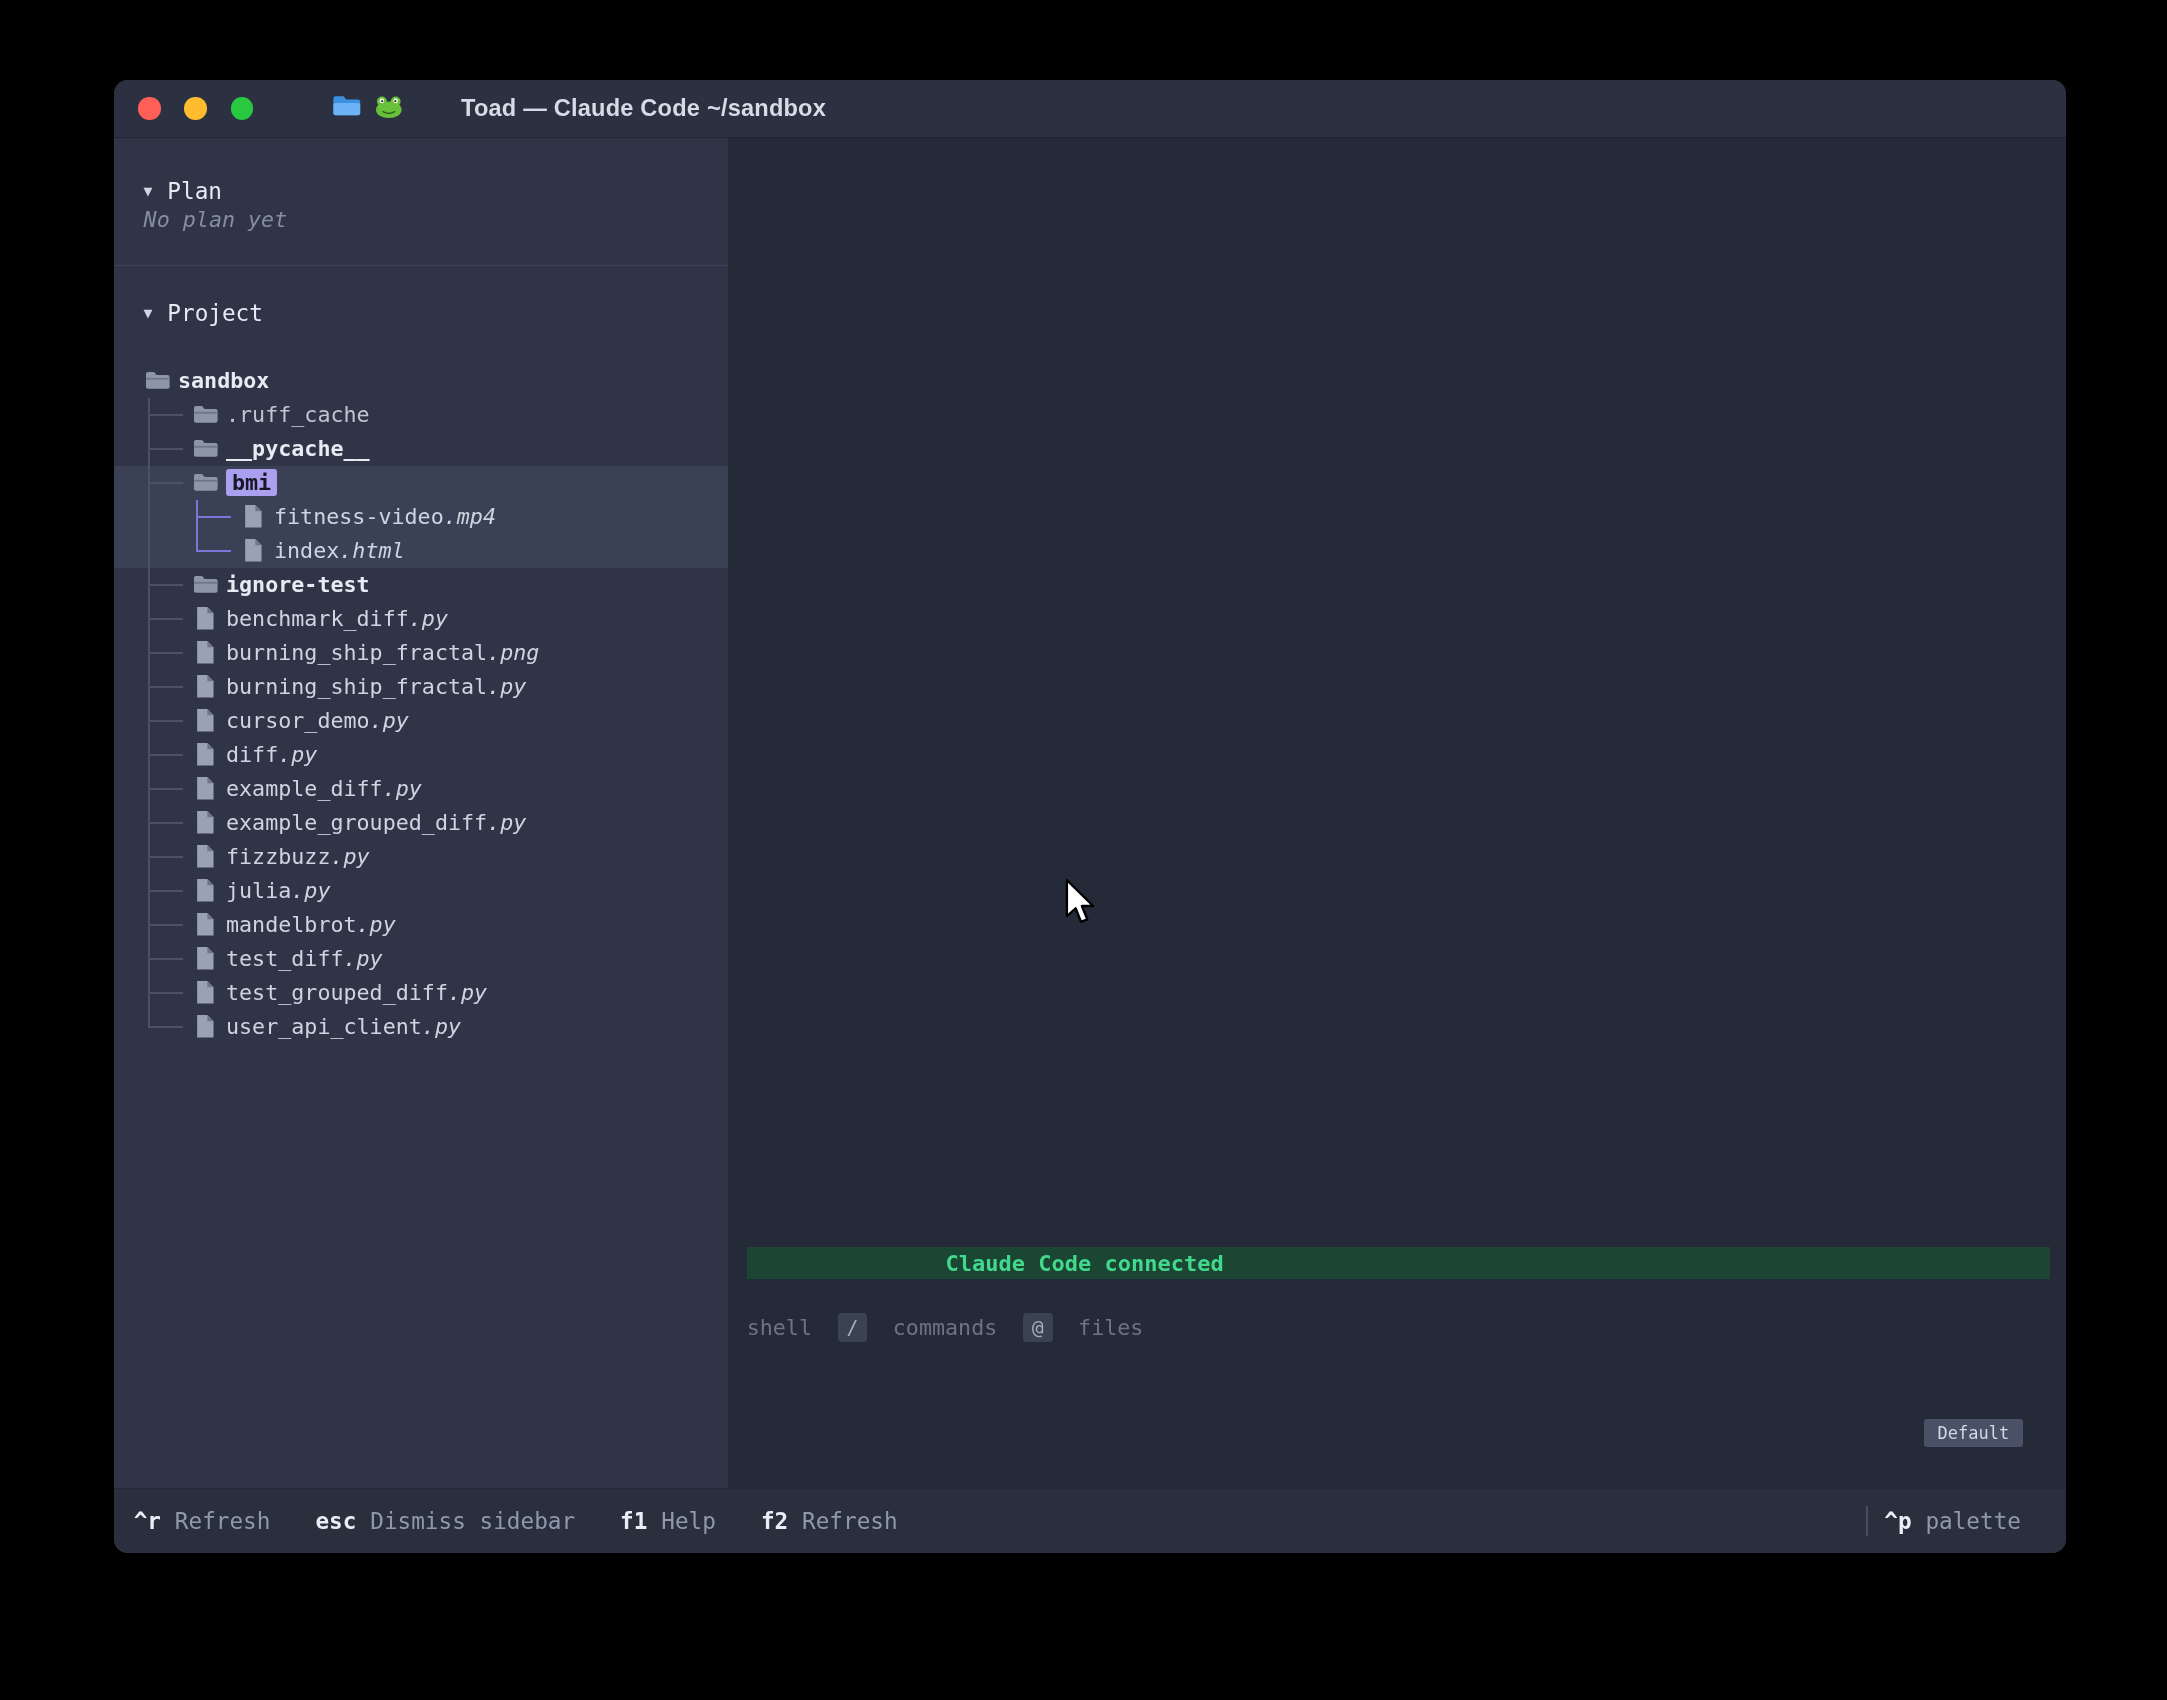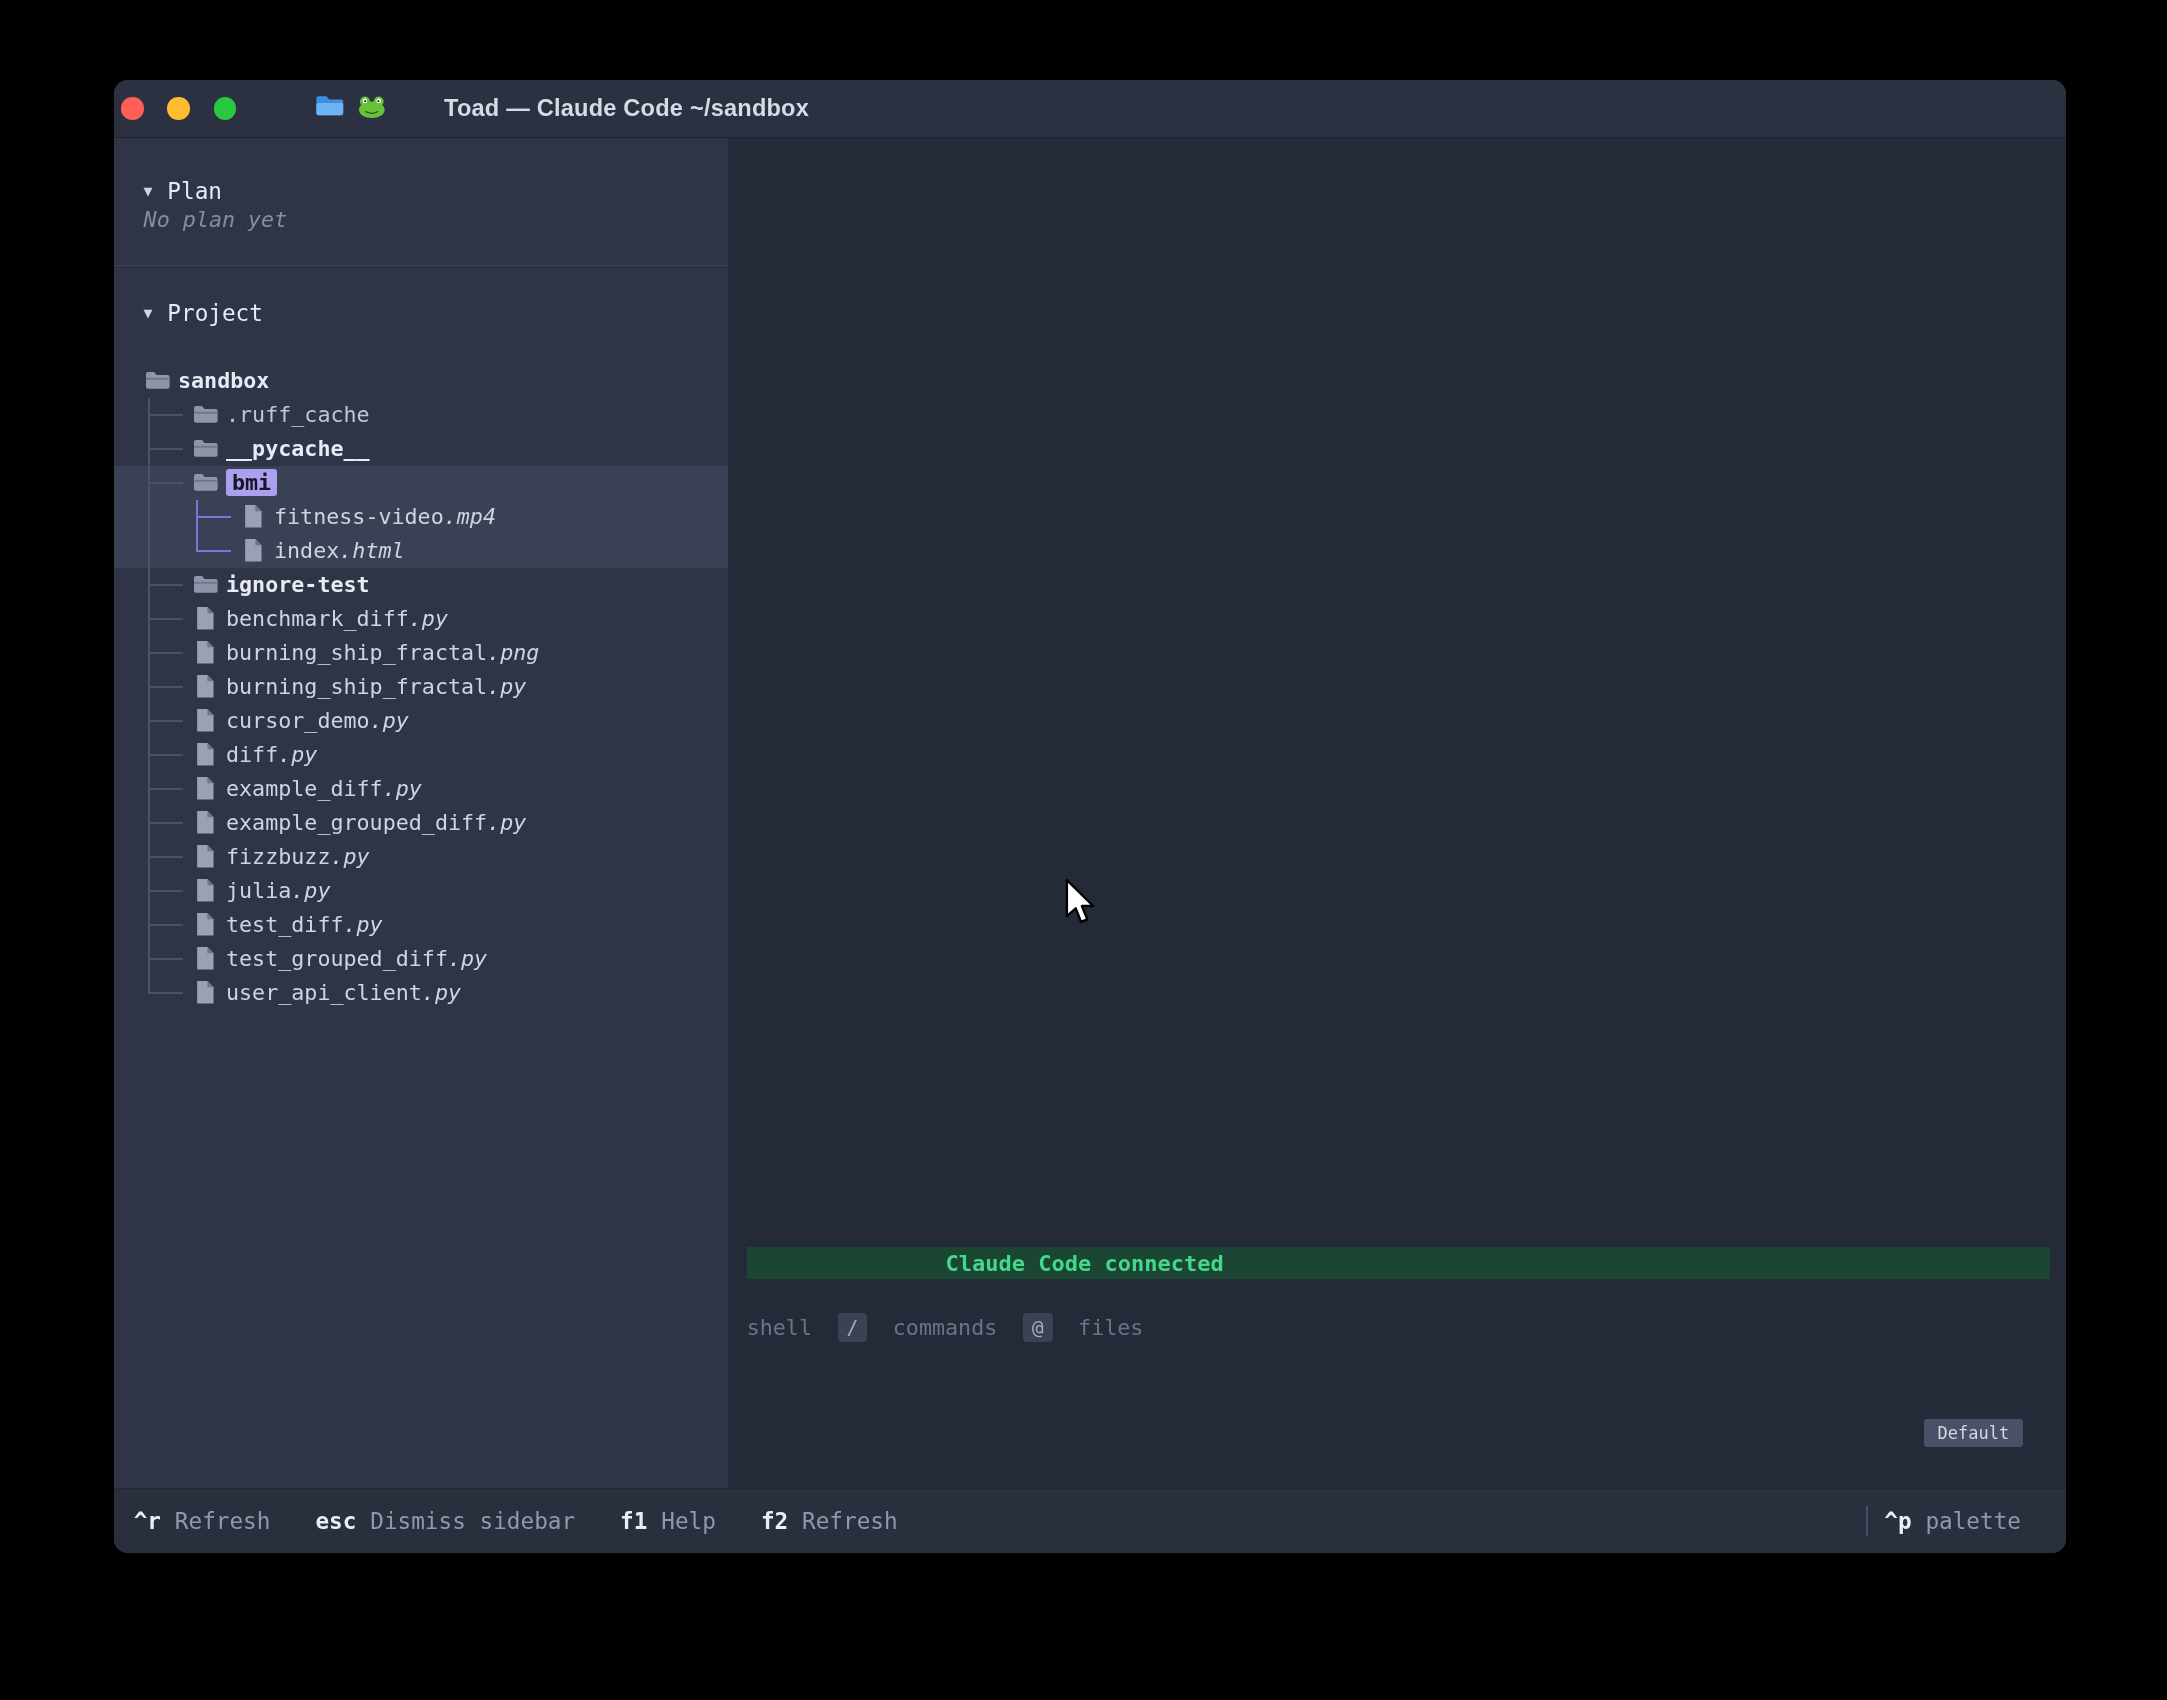--- a/index.html
+++ b/index.html
@@ -10,21 +10,21 @@
   }
   .window {
     position:absolute; left:114px; top:80px; width:1952px; height:1473px;
     background:#252a38; border-radius:13.8px; overflow:hidden;
     box-shadow:0 39px 118px rgba(0,0,0,.9);
     display:flex; flex-direction:column;
   }
   
   .titlebar {
     height:58px; flex:none; background:#2c3141; display:flex; align-items:center;
-    padding-left:7px; border-bottom:1px solid #202532;gap:44px;
+    padding-left:24px; border-bottom:1px solid #202532;gap:44px;
   }
   .lights { display:flex; gap:23.6px; align-items:center; }
   .light { width:22.7px; height:22.7px; border-radius:50%; }
   .light.red { background:#ff5f57; } .light.yellow { background:#febc2e; } .light.green { background:#28c840; }
   .appicons { display:flex; align-items:center; gap:11.8px; margin-left:35px; }
   .title {
     margin-left:13.8px; font-family:"Liberation Sans", sans-serif; font-weight:bold;
     font-size:23.6px; color:#d6dbe6; letter-spacing:0.2px; white-space:nowrap;
   }
   
@@ -300,20 +300,30 @@
               <span class="tname">julia<span class="ext">.py</span></span>
             </div>
             <div class="trow">
               <span class="gcell tee gray"></span>
               <span class="iconbox">
                 <svg width="20.7" height="24.6" viewBox="0 0 20 24">
                   <path d="M2 1h10l6 6v16H2Z" fill="#99a1b4"></path>
                   <path d="M12 1l6 6h-6Z" fill="#6e7689"></path>
                 </svg>
               </span>
+              <span class="tname">mandelbrot<span class="ext">.py</span></span>
+            </div>
+            <div class="trow">
+              <span class="gcell tee gray"></span>
+              <span class="iconbox">
+                <svg width="20.7" height="24.6" viewBox="0 0 20 24">
+                  <path d="M2 1h10l6 6v16H2Z" fill="#99a1b4"></path>
+                  <path d="M12 1l6 6h-6Z" fill="#6e7689"></path>
+                </svg>
+              </span>
               <span class="tname">test_diff<span class="ext">.py</span></span>
             </div>
             <div class="trow">
               <span class="gcell tee gray"></span>
               <span class="iconbox">
                 <svg width="20.7" height="24.6" viewBox="0 0 20 24">
                   <path d="M2 1h10l6 6v16H2Z" fill="#99a1b4"></path>
                   <path d="M12 1l6 6h-6Z" fill="#6e7689"></path>
                 </svg>
               </span>

